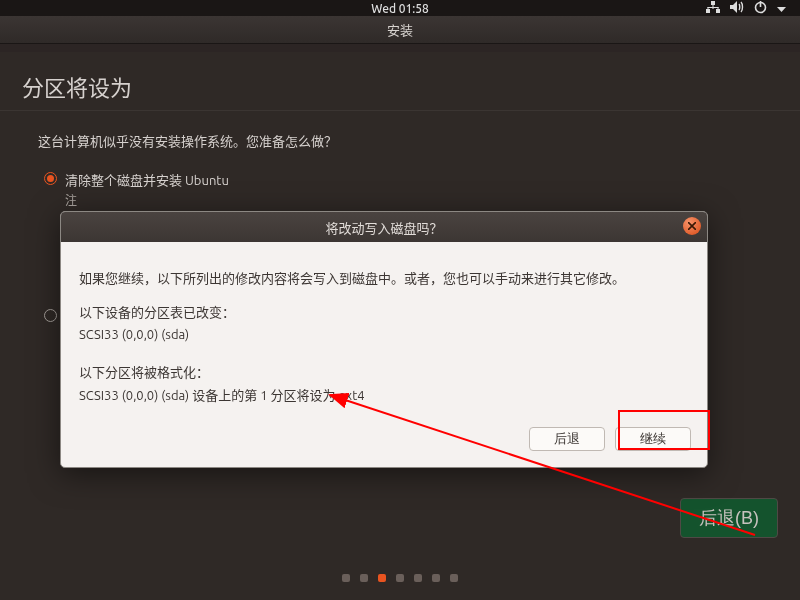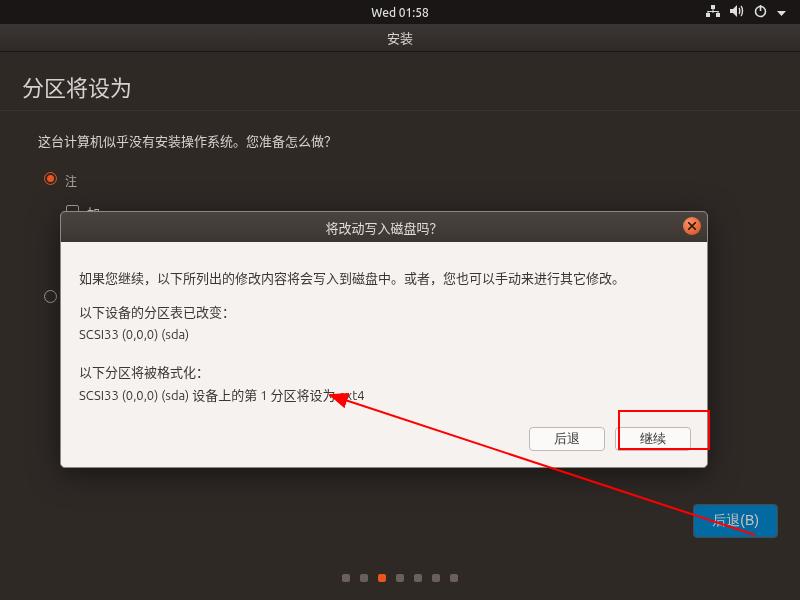--- a/index.html
+++ b/index.html
@@ -4,21 +4,21 @@
   <style>
     * { margin: 0; padding: 0; box-sizing: border-box; }
     body {
       width: 800px; height: 600px;
       font-family: "Ubuntu", "Noto Sans CJK SC", sans-serif;
       background: #2c2524;
       overflow: hidden;
       position: relative;
     }
     .topbar {
-      height: 24px;
+      height: 16px;
       background: #1a1615;
       display: flex;
       align-items: center;
       justify-content: center;
       position: relative;
       color: #ddd;
       font-size: 12px;
       font-weight: 500;
     }
     .topbar-clock { position: absolute; left: 50%; transform: translateX(-50%); }
@@ -73,25 +73,25 @@
       border: 1px solid #a59f9a; margin-top: 2px;
       border-radius: 2px; flex-shrink: 0;
     }
     .opt-label { color: #d6d1ce; }
     .opt-detail { color: #aaa49f; font-size: 12px; margin-top: 2px; }
     .footer-buttons {
       position: absolute; bottom: 62px; right: 22px;
       display: flex; gap: 12px;
     }
     .btn {
-      background: #0369a1;
+      background: #14532d;
       border: 1px solid #4f4945;
       color: #c7c2be;
       padding: 7px 18px;
-      font-size: 14px;
+      font-size: 18px;
       border-radius: 4px;
       cursor: pointer;
     }
     .dots {
       position: absolute; bottom: 18px; left: 50%; transform: translateX(-50%);
       display: flex; gap: 10px;
     }
     .dot {
       width: 8px; height: 8px; border-radius: 2px;
       background: #6a5f5a;
@@ -187,20 +187,21 @@
 </div>
 
 <div class="installer">
   <div class="page-title">分区将设为</div>
   <div class="content">
     <div class="question">这台计算机似乎没有安装操作系统。您准备怎么做？</div>
     <div class="options">
       <div class="option-row">
         <div class="radio selected"></div>
         <div>
+          <div class="opt-label">清除整个磁盘并安装 Ubuntu</div>
           <div class="opt-detail">注</div>
         </div>
       </div>
       <div class="option-row" style="padding-left:22px">
         <div class="checkbox"></div>
         <div class="opt-label">加</div>
       </div>
       <div class="option-row" style="padding-left:22px">
         <div class="checkbox"></div>
         <div>

